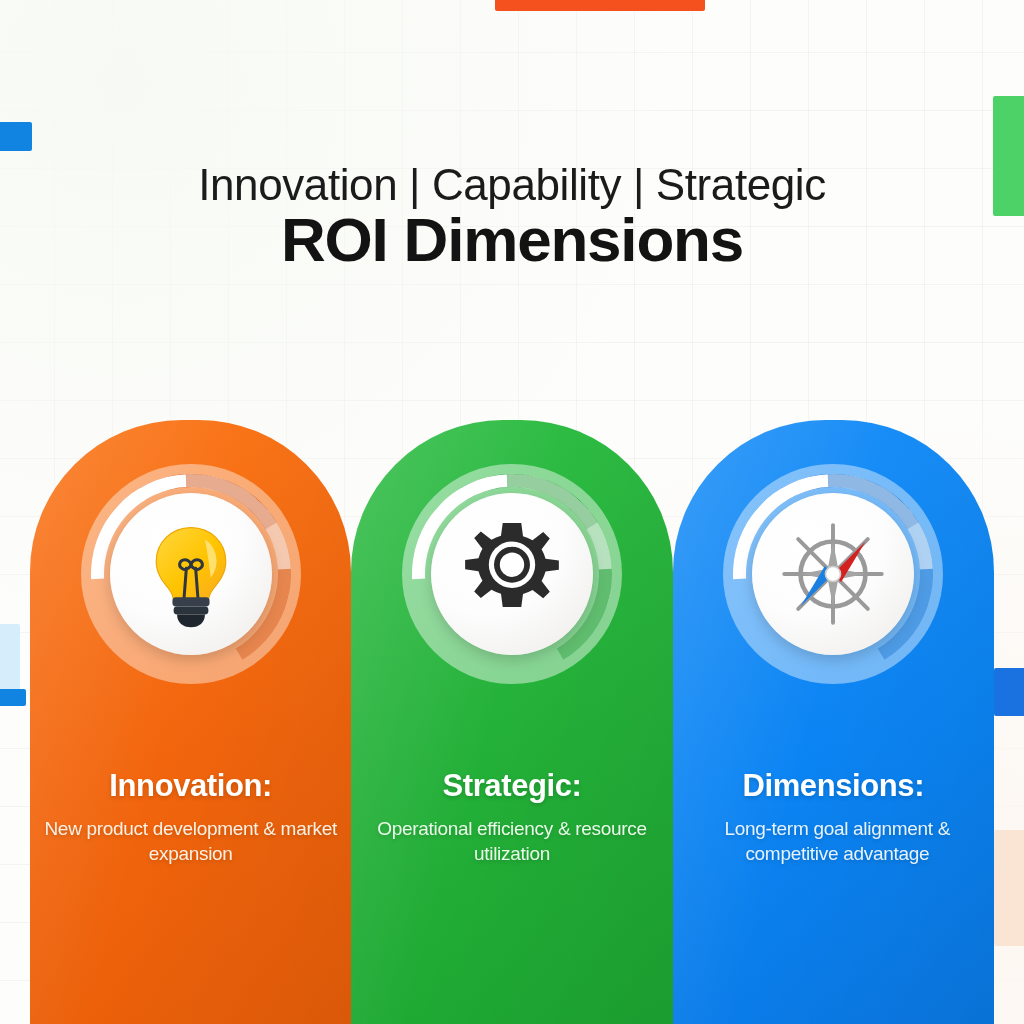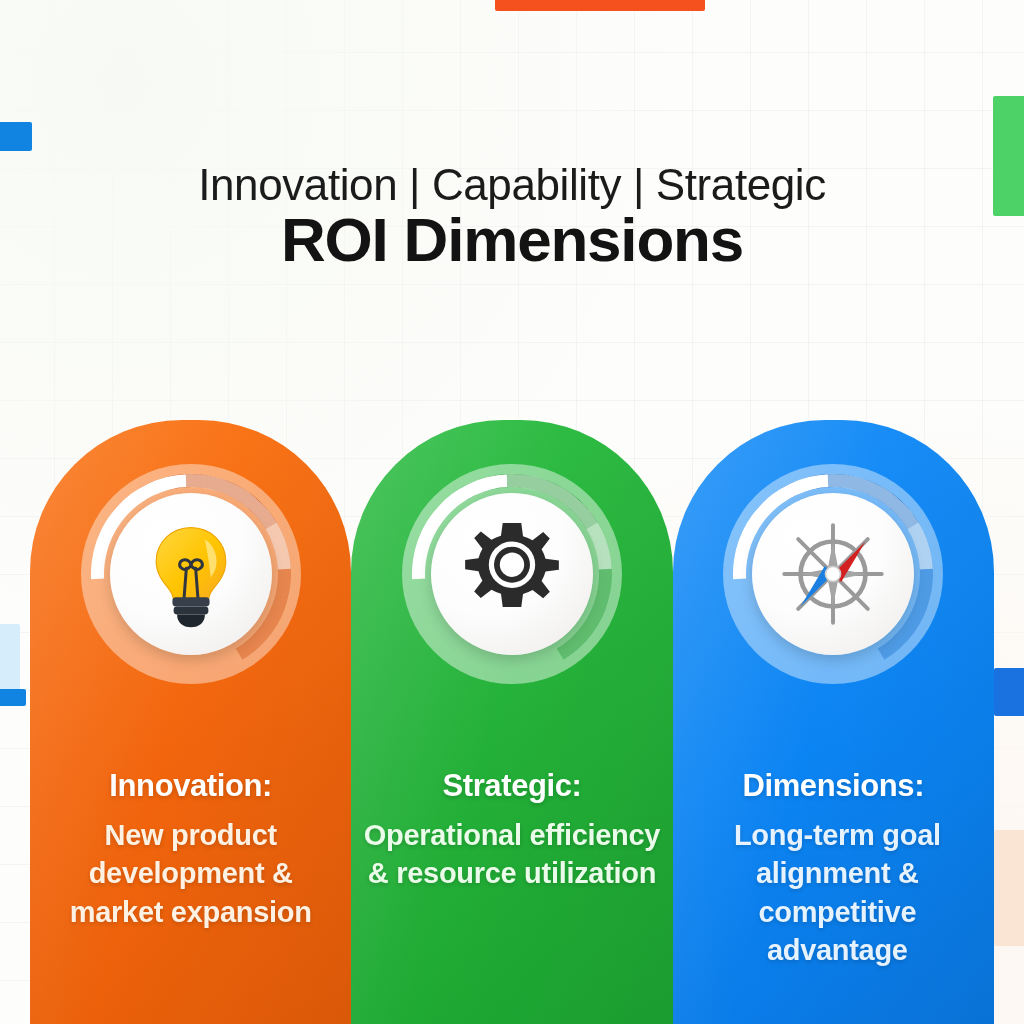--- a/index.html
+++ b/index.html
@@ -97,21 +97,21 @@
   .card-text{
     position:absolute; left:0; right:0; top:348px;
     padding:0 10px;
   }
   .card-heading{
     font-size:31px; font-weight:700; letter-spacing:-0.4px;
     text-shadow:0 2px 4px rgba(0,0,0,0.18);
     margin-bottom:12px;
   }
   .card-desc{
-    font-size:29px; font-weight:700; line-height:1.32;
+    font-size:19px; font-weight:400; line-height:1.32;
     letter-spacing:-0.3px;
     text-shadow:0 2px 4px rgba(0,0,0,0.16);
   }
 
   
   #card-innovation { background:linear-gradient(168deg,#fa7518 0%, #f2650d 55%, #ea5f09 100%); }
   #card-innovation .badge-ring{ background:rgba(255,255,255,0.42); }
   #card-innovation .badge-arc{ border-top-color:#ffffff; border-right-color:rgba(255,255,255,0.55); }
   #card-innovation .badge-arc-shadow{ border-top-color:#c9480a; border-right-color:rgba(201,72,10,0.35); }
   #card-innovation .card-desc{ color:#fdf1e3; }

